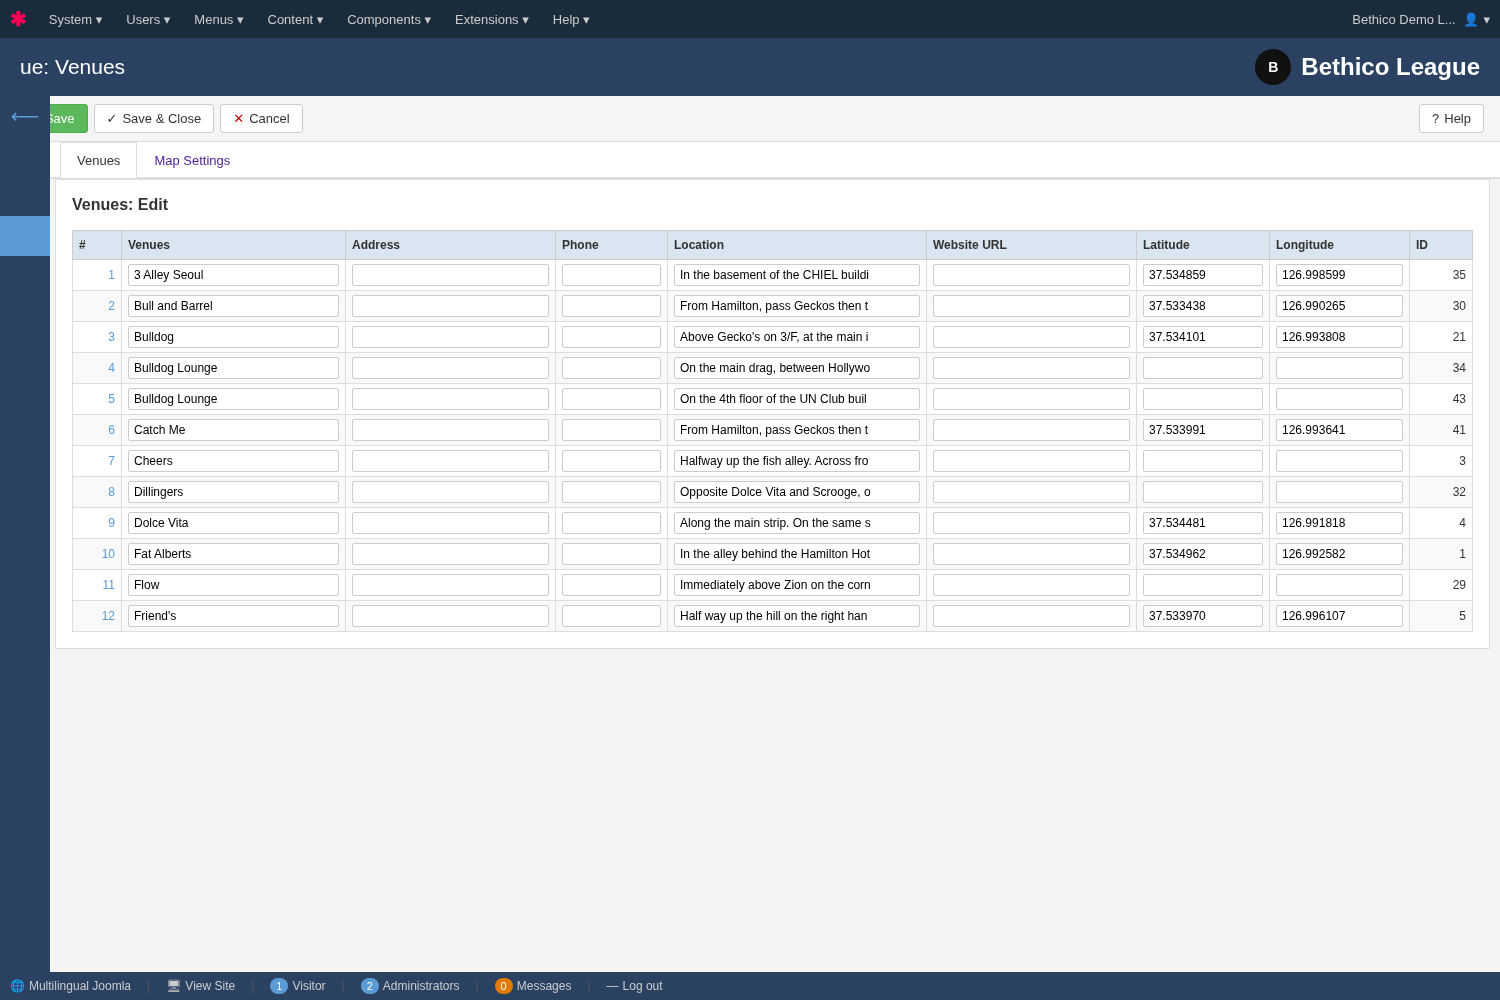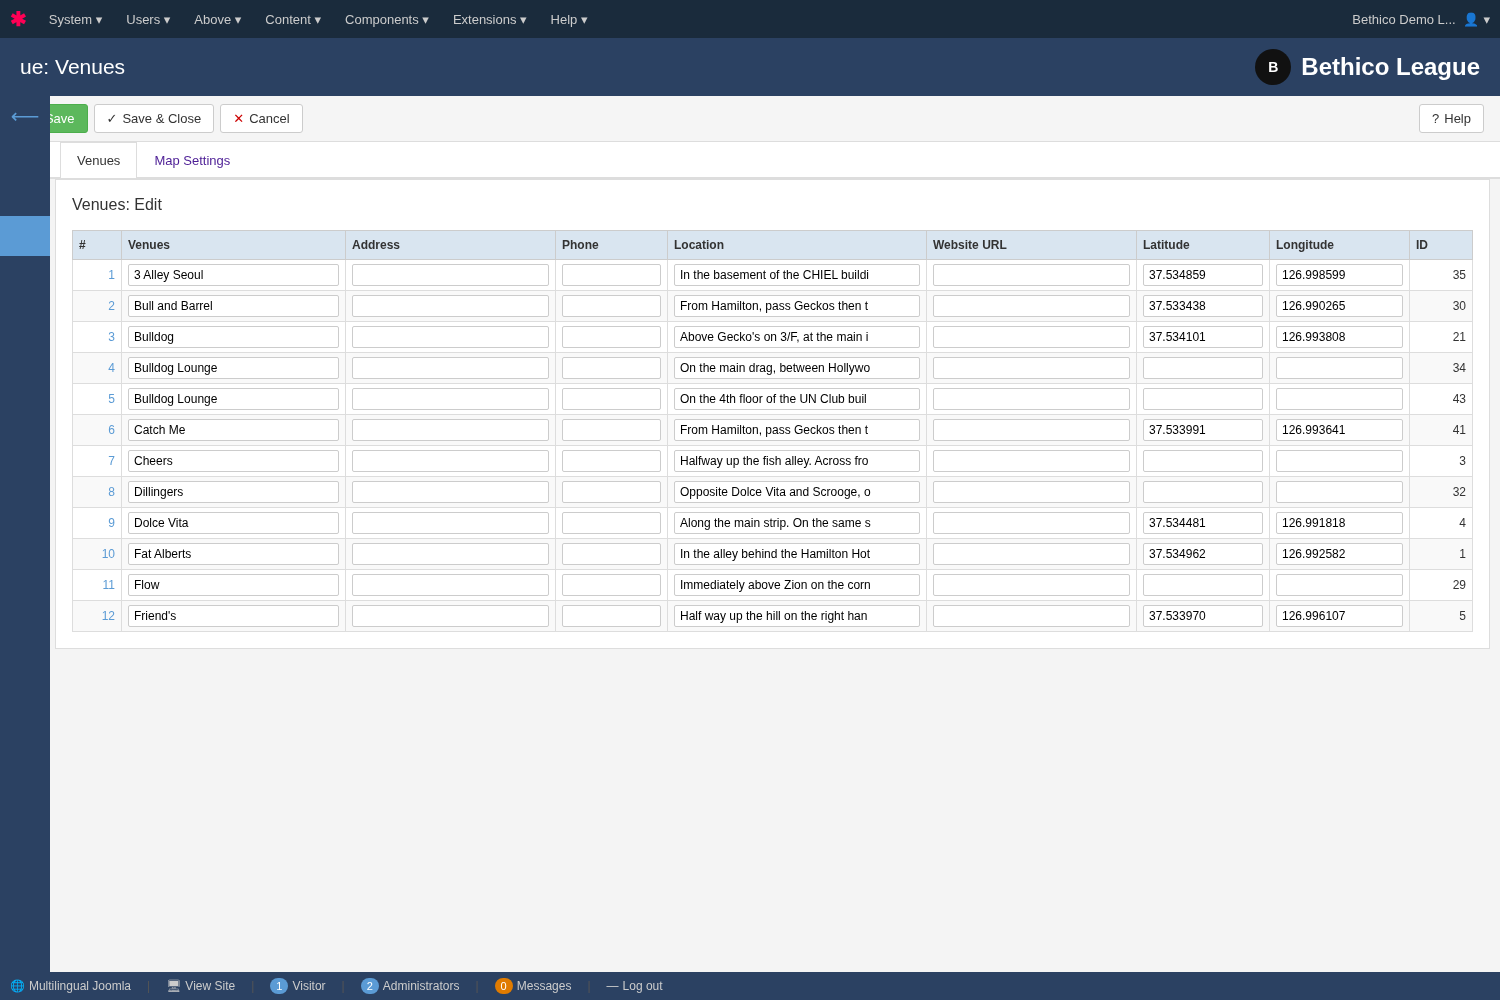--- a/index.html
+++ b/index.html
@@ -93,21 +93,21 @@
 
     
     .main-content {
       background: #fff;
       margin: 0 10px 10px 55px;
       padding: 16px;
       border: 1px solid #ddd;
     }
     .section-title {
       font-size: 16px;
-      font-weight: normal;
+      font-weight: bold;
       margin-bottom: 16px;
       color: #333;
     }
 
     
     .venues-table { width: 100%; border-collapse: collapse; font-size: 12px; }
     .venues-table th {
       background: #d9e5f0;
       border: 1px solid #ccc;
       padding: 7px 6px;
@@ -174,21 +174,21 @@
     }
   </style>
 </head>
 <body>
 
 <div class="navbar">
   <div class="navbar-left">
     <span class="joomla-logo">✱</span>
     <span class="nav-item">System ▾</span>
     <span class="nav-item">Users ▾</span>
-    <span class="nav-item">Above ▾</span>
+    <span class="nav-item">Menus ▾</span>
     <span class="nav-item">Content ▾</span>
     <span class="nav-item">Components ▾</span>
     <span class="nav-item">Extensions ▾</span>
     <span class="nav-item">Help ▾</span>
   </div>
   <div class="navbar-right">
     <span>Bethico Demo L...</span>
     <span>👤 ▾</span>
   </div>
 </div>

